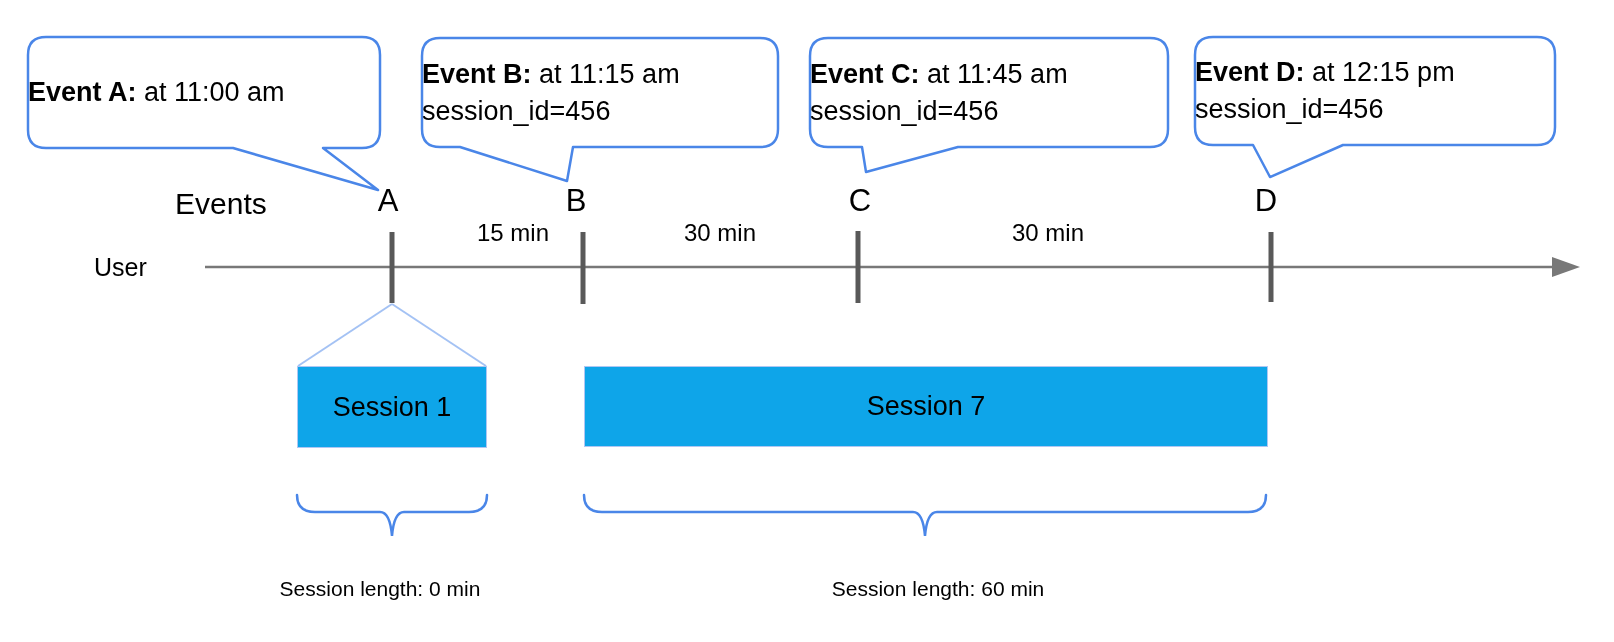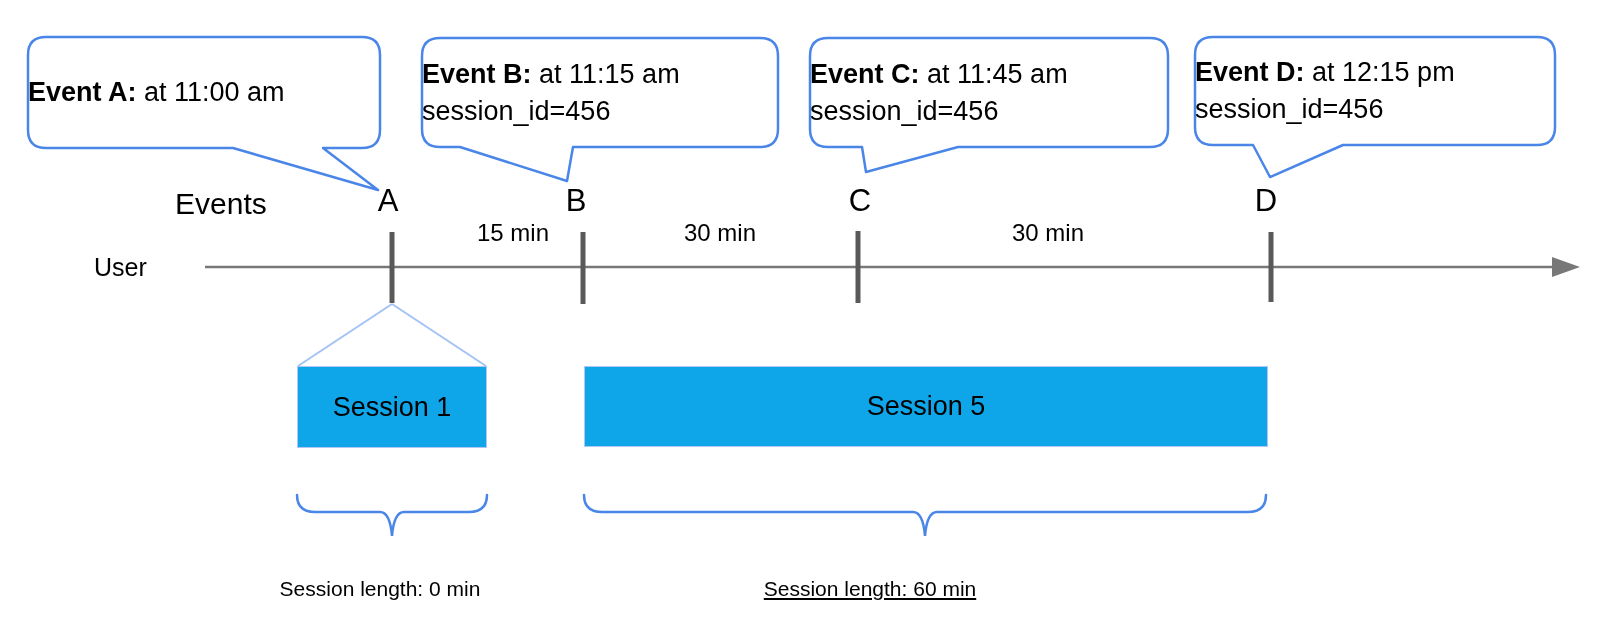--- a/index.html
+++ b/index.html
@@ -35,21 +35,21 @@
     border:1px solid #aec7f3;
     box-sizing:border-box;
     display:flex; align-items:center; justify-content:center;
     font-size:27px;
   }
   .bar-1 { left:297px; top:366px; width:190px; height:82px; }
   .bar-2 { left:584px; top:366px; width:684px; height:81px; }
 
   .length-label { top:577px; font-size:21px; transform:translateX(-50%); }
   .length-1 { left:380px; }
-  .length-2 { left:870px;text-decoration:underline; }
+  .length-2 { left:938px; }
 
   .bubble-text {
     position:absolute;
     display:flex; flex-direction:column; justify-content:center;
     font-size:27px; line-height:37px;
     box-sizing:border-box;
   }
   .bubble-text b { font-weight:bold; }
   .bt-a { left:28px;   top:37px; width:352px; height:111px; }
   .bt-b { left:422px;  top:38px; width:356px; height:109px; }
@@ -114,19 +114,19 @@
   <div class="t marker marker-d">D</div>
 
   <div class="t interval interval-1">15 min</div>
   <div class="t interval interval-2">30 min</div>
   <div class="t interval interval-3">30 min</div>
 
   <div class="bar bar-1">
     <span>Session 1</span>
   </div>
   <div class="bar bar-2">
-    <span>Session 5</span>
+    <span>Session 7</span>
   </div>
 
   <div class="t length-label length-1">Session length: 0 min</div>
   <div class="t length-label length-2">Session length: 60 min</div>
 
 </div>
 
 </body></html>

